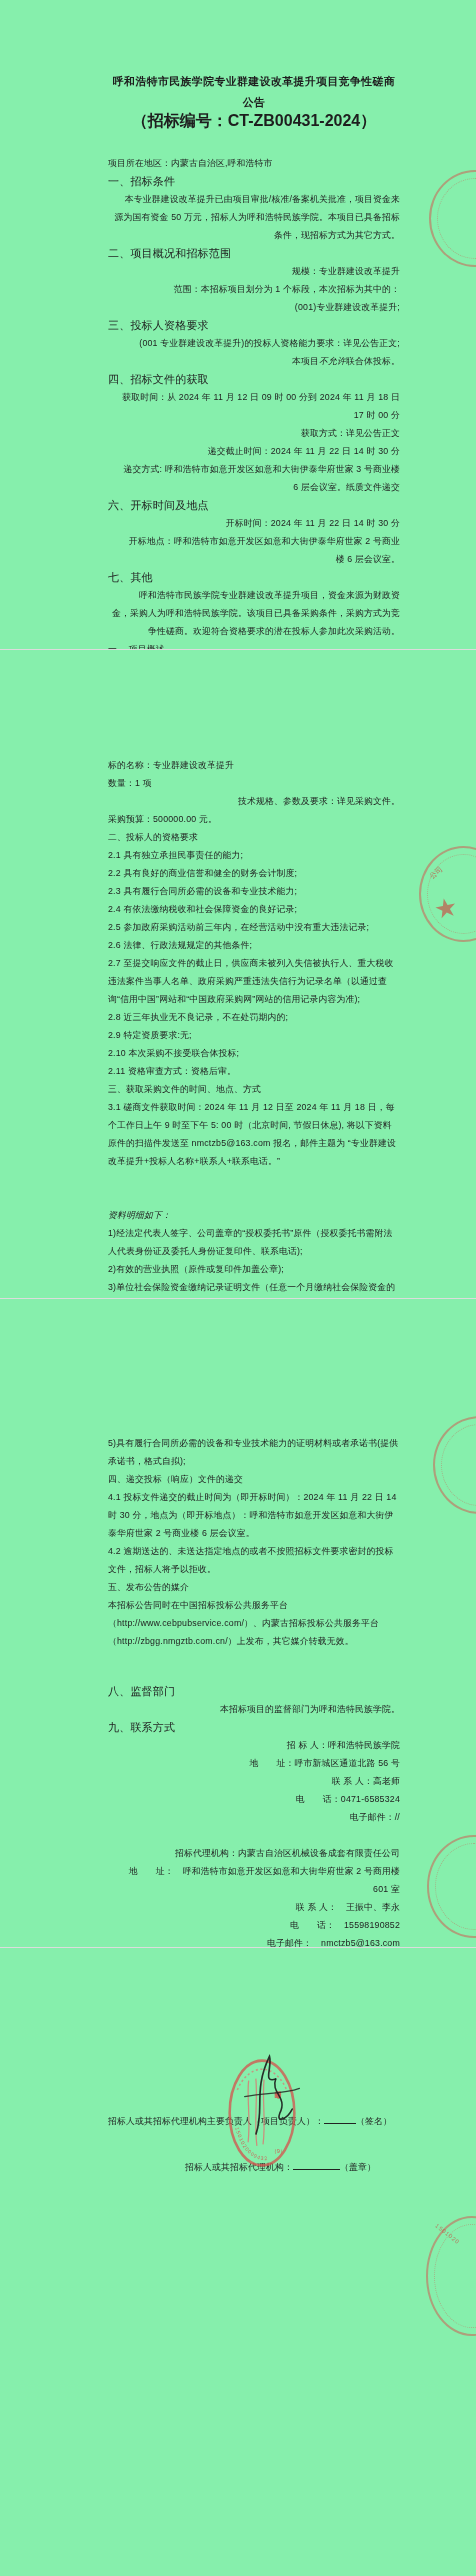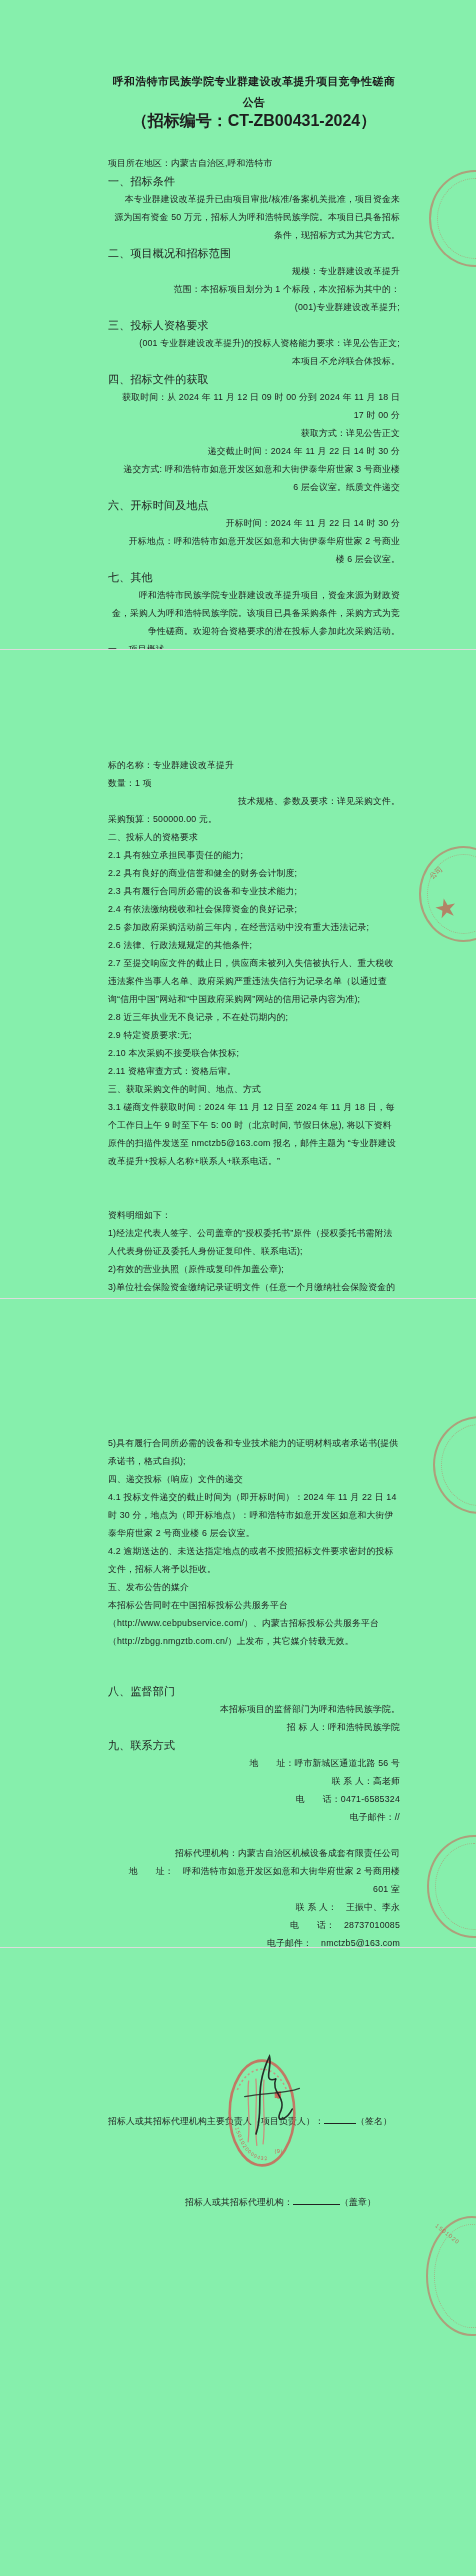--- a/index.html
+++ b/index.html
@@ -42,26 +42,26 @@
     margin: 0;
     font-size: 16px;
     font-weight: bold;
     text-align: center;
     line-height: 18.5px;
   }
   .region { margin-top: 23px; }
   .h { font-weight: normal; font-size: 11px; }
   .ind { text-indent: 13.4px; text-align: right; }
   .gap1 { margin-top: 18px; }
-  .gap2 { margin-top: 36px; }
+  .gap2 { margin-top: 36px; font-style: italic; }
   .gap-big { margin-top: 32px; }
   em { font-style: italic; margin-top: 40px; }
 
   
-  .sig-line2 { margin-top: 63px; padding-left: 77px; }
+  .sig-line2 { margin-top: 28px; padding-left: 77px; }
   .blank {
     display: inline-block;
     height: 1em;
     border-bottom: 1px solid #222;
     vertical-align: baseline;
   }
   .blank-60 { width: 32px; }
   .blank-92 { width: 47px; }
 
   
@@ -198,31 +198,31 @@
   <p class="ln">5)具有履行合同所必需的设备和专业技术能力的证明材料或者承诺书(提供承诺书，格式自拟);</p>
   <p class="ln">四、递交投标（响应）文件的递交</p>
   <p class="ln">4.1 投标文件递交的截止时间为（即开标时间）：2024 年 11 月 22 日 14 时 30 分，地点为（即开标地点）：呼和浩特市如意开发区如意和大街伊泰华府世家 2 号商业楼 6 层会议室。</p>
   <p class="ln">4.2 逾期送达的、未送达指定地点的或者不按照招标文件要求密封的投标文件，招标人将予以拒收。</p>
   <p class="ln">五、发布公告的媒介</p>
   <p class="ln">本招标公告同时在中国招标投标公共服务平台（http://www.cebpubservice.com/）、内蒙古招标投标公共服务平台（http://zbgg.nmgztb.com.cn/）上发布，其它媒介转载无效。</p>
 
   <p class="ln h gap-big">八、监督部门</p>
   <p class="ln ind">本招标项目的监督部门为呼和浩特民族学院。</p>
 
+  <p class="ln h">九、联系方式</p>
   <p class="ln ind">招 标 人：呼和浩特民族学院</p>
-  <p class="ln h">九、联系方式</p>
   <p class="ln ind">地　　址：呼市新城区通道北路 56 号</p>
   <p class="ln ind">联 系 人：高老师</p>
   <p class="ln ind">电　　话：0471-6585324</p>
   <p class="ln ind">电子邮件：//</p>
 
   <p class="ln ind gap1">招标代理机构：内蒙古自治区机械设备成套有限责任公司</p>
   <p class="ln ind">地　　址：　呼和浩特市如意开发区如意和大街华府世家 2 号商用楼 601 室</p>
   <p class="ln ind">联 系 人：　王振中、李永</p>
-  <p class="ln ind">电　　话：　28737010085</p>
+  <p class="ln ind">电　　话：　15598190852</p>
   <p class="ln ind">电子邮件：　nmctzb5@163.com</p>
 
   <div class="edge-seal seal-c">
     <div class="inner"></div>
   </div>
   <div class="edge-seal seal-d">
     <div class="inner"></div>
   </div>
 </div>
 

